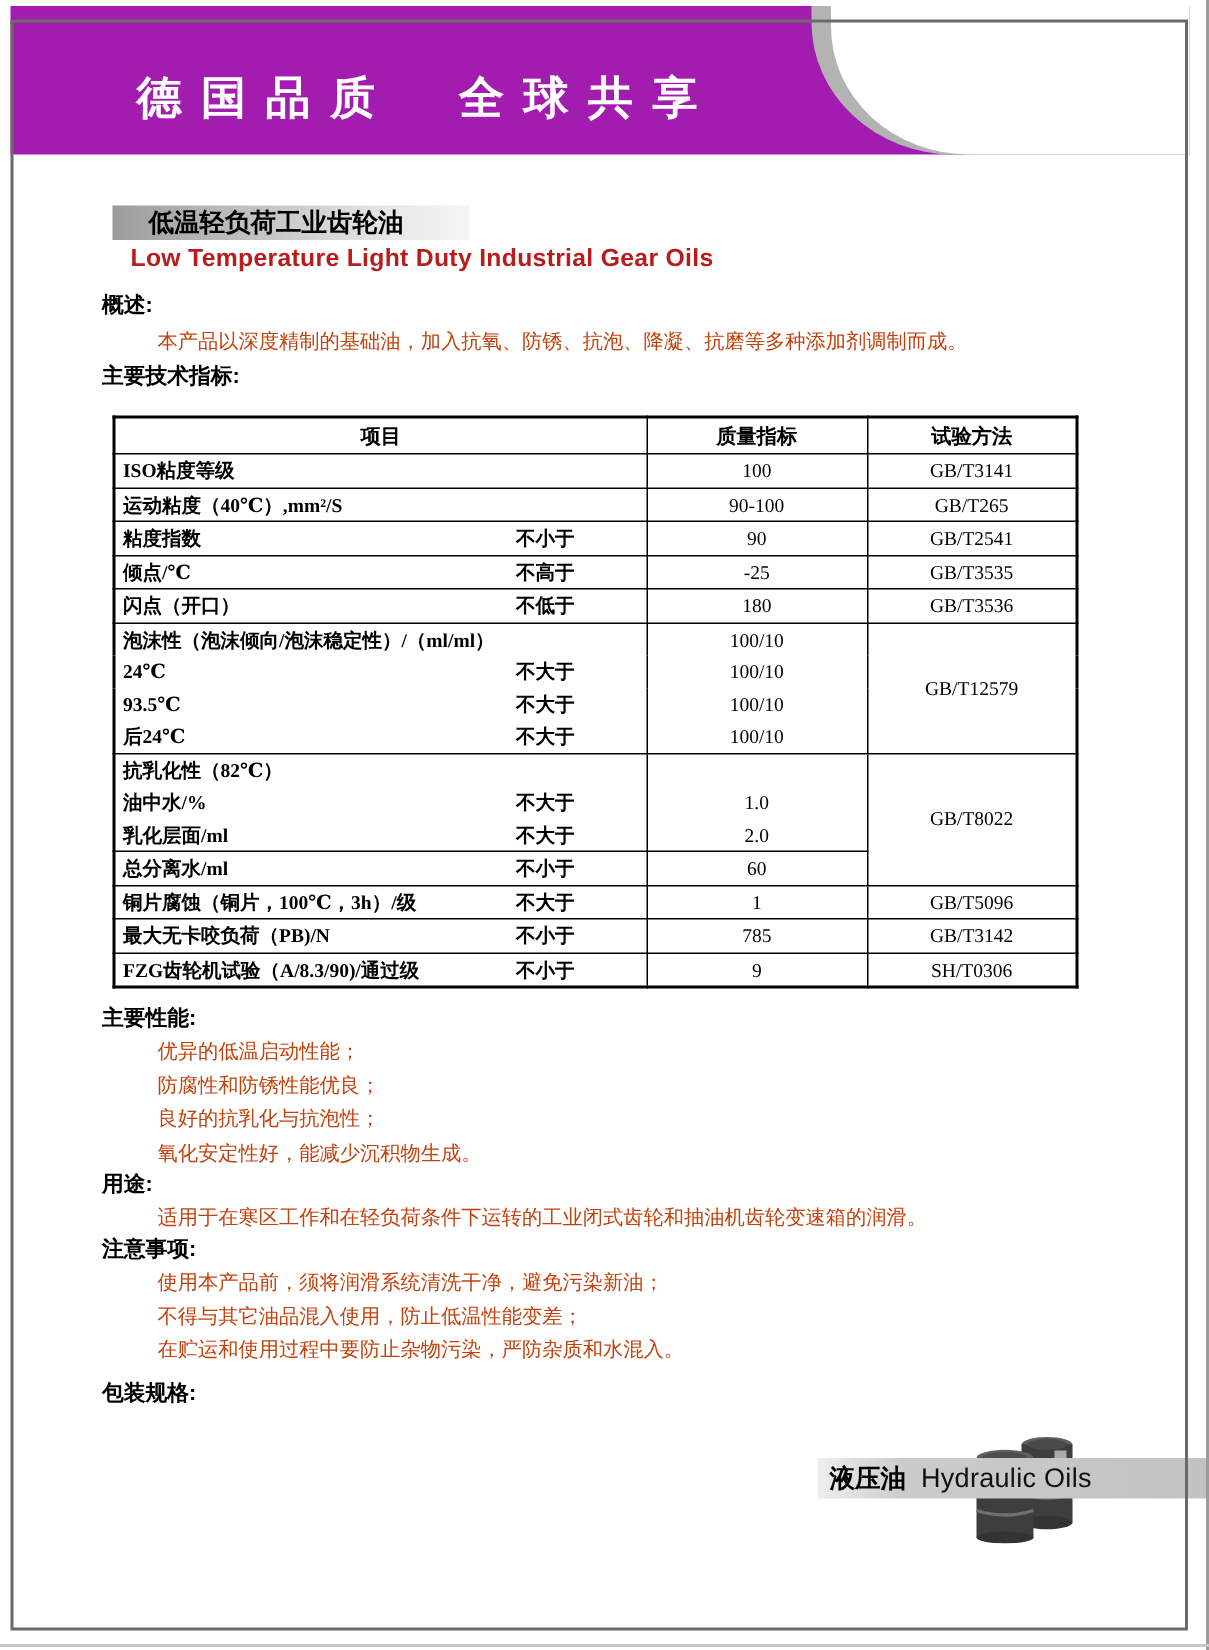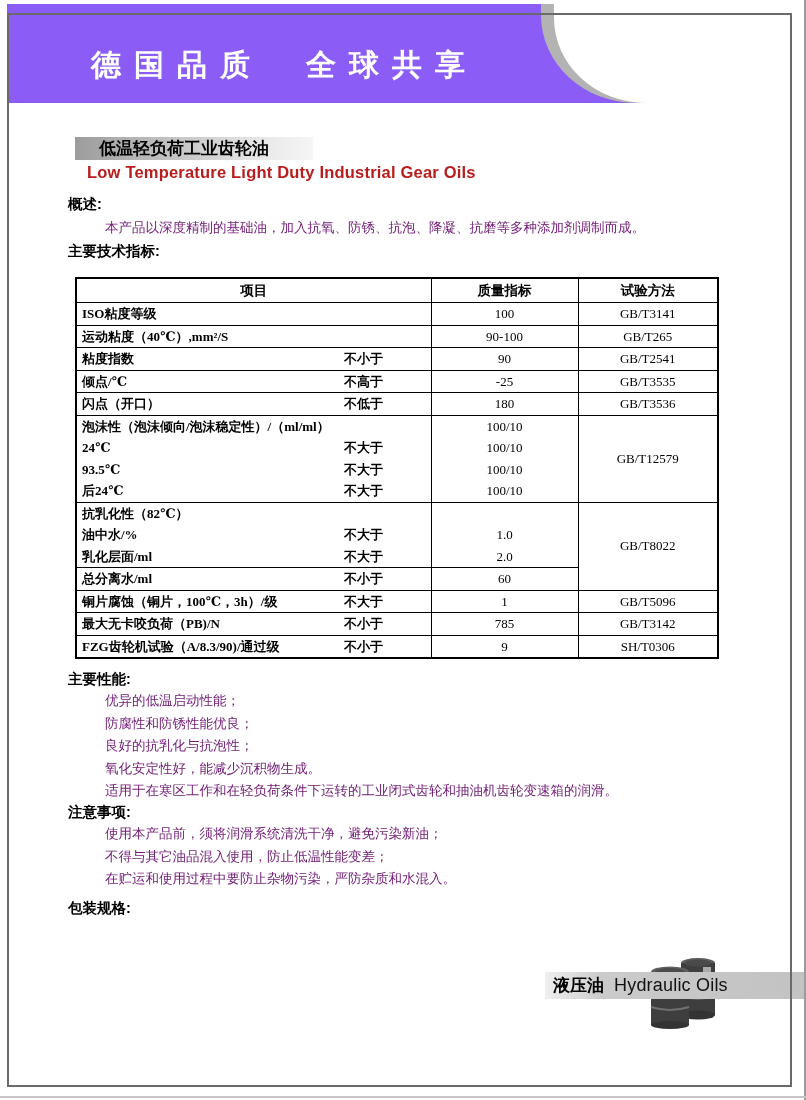--- a/index.html
+++ b/index.html
@@ -2,21 +2,21 @@
 <html><head>
 <meta charset="utf-8">
 <style>
   html,body{margin:0;padding:0;}
   body{
     width:806px;height:1100px;position:relative;background:#ffffff;
     font-family:"Liberation Sans","DejaVu Sans",sans-serif;
     -webkit-font-smoothing:antialiased;overflow:hidden;
   }
   
-  .band{position:absolute;left:7px;top:4px;width:786px;height:99px;background:#8b5cf6;}
+  .band{position:absolute;left:7px;top:4px;width:786px;height:99px;background:#a21caf;}
   .slogan{
     position:absolute;left:84px;top:41px;color:#ffffff;font-size:30px;font-weight:bold;
     letter-spacing:13px;white-space:nowrap;
   }
   .logo-arc{
     position:absolute;left:541px;top:4px;width:252px;height:99px;background:#b3b3b3;
     border-bottom-left-radius:95px 88px;
   }
   .logo-box{
     position:absolute;left:554px;top:4px;width:239px;height:99px;background:#ffffff;
@@ -35,21 +35,21 @@
     margin:34px 0 0 75px;width:238px;height:23px;
     background:linear-gradient(to right,#9c9c9c,#e9e9e9 80%,#f5f5f5);
   }
   .title-zh{display:block;padding-left:24px;font-size:17px;font-weight:bold;color:#000;line-height:23px;white-space:nowrap;}
   .title-en{margin:2px 0 0 87px;font-size:16.5px;font-weight:bold;color:#b91c1c;line-height:21px;letter-spacing:.2px;}
   .shead{margin-left:68px;font-size:14.5px;font-weight:bold;color:#000;line-height:21px;}
   .h-overview{margin-top:11px;}
   .h-specs{margin-top:2px;}
   .h-perf{margin-top:10px;}
   .h-pack{margin-top:7px;}
-  .tline{margin-left:105px;font-size:13.5px;color:#701a75;line-height:22.4px;}
+  .tline{margin-left:105px;font-size:13.5px;color:#c2410c;line-height:22.4px;}
   .p-overview{margin-top:2px;}
   
   table.spec{
     margin:15px 0 0 75px;border-collapse:collapse;table-layout:fixed;
     border:2px solid #000;font-family:"Liberation Serif","DejaVu Serif",serif;
   }
   table.spec th,table.spec td{padding:0;margin:0;white-space:nowrap;overflow:hidden;}
   table.spec th{
     height:23px;font-size:13.5px;font-weight:bold;text-align:center;color:#000;
     border-bottom:1px solid #000;
@@ -272,20 +272,21 @@
   </table>
 
   <div class="shead h-perf">主要性能:</div>
   <div>
       <div class="tline">优异的低温启动性能；</div>
       <div class="tline">防腐性和防锈性能优良；</div>
       <div class="tline">良好的抗乳化与抗泡性；</div>
       <div class="tline">氧化安定性好，能减少沉积物生成。</div>
     </div>
 
+  <div class="shead">用途:</div>
   <div>
       <div class="tline">适用于在寒区工作和在轻负荷条件下运转的工业闭式齿轮和抽油机齿轮变速箱的润滑。</div>
     </div>
 
   <div class="shead">注意事项:</div>
   <div>
       <div class="tline">使用本产品前，须将润滑系统清洗干净，避免污染新油；</div>
       <div class="tline">不得与其它油品混入使用，防止低温性能变差；</div>
       <div class="tline">在贮运和使用过程中要防止杂物污染，严防杂质和水混入。</div>
     </div>

